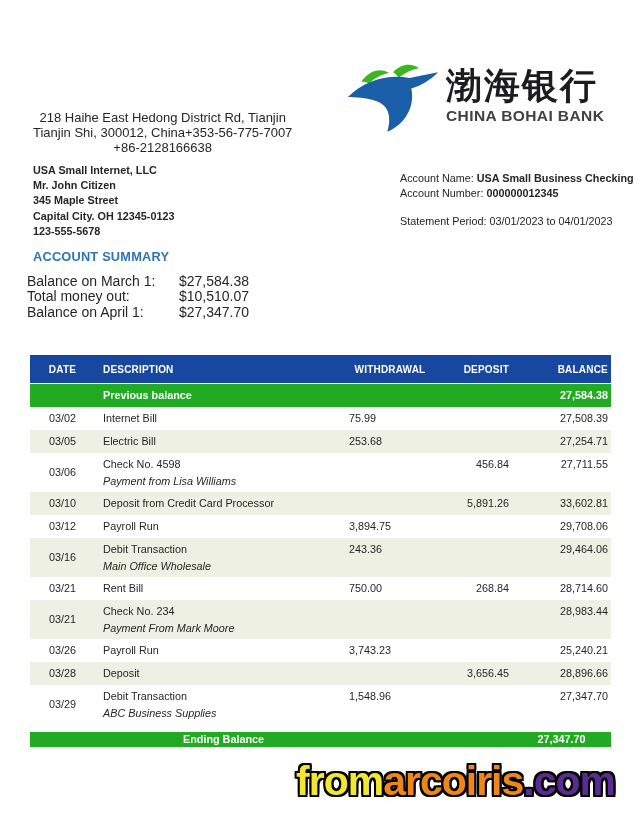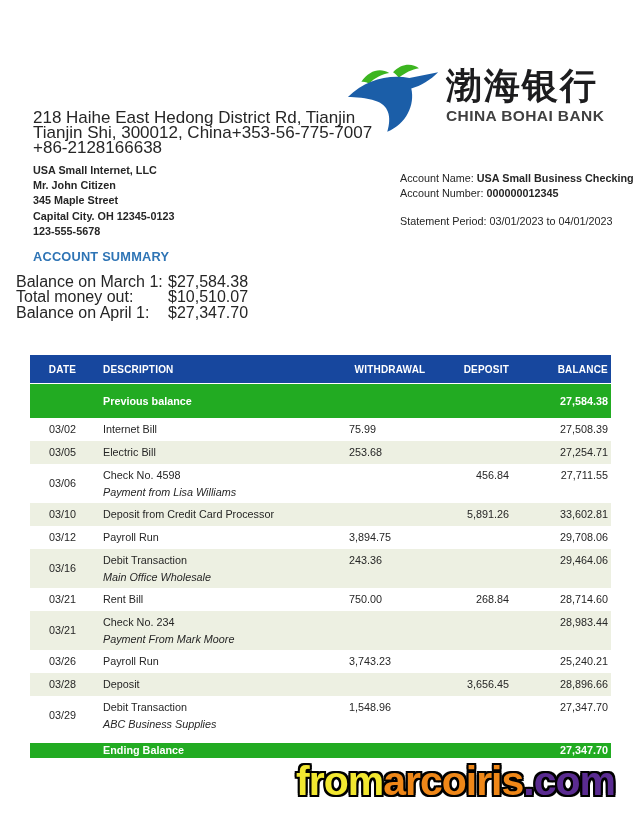--- a/index.html
+++ b/index.html
@@ -7,31 +7,31 @@
   .page { position:relative; width:641px; height:833px; background:#ffffff; overflow:hidden; }
 
   
   .logo { position:absolute; left:346px; top:60px; display:flex; align-items:flex-start; }
   .logo-mark svg { width:96px; height:80px; display:block; }
   .logo-text { margin-left:4px; margin-top:6px; }
   .logo-cn { font-size:36px; font-weight:bold; color:#1c1c1e; letter-spacing:2px; line-height:40px; font-family:"DejaVu Sans", sans-serif; white-space:nowrap; }
   .logo-en { font-size:15.5px; font-weight:bold; color:#404040; letter-spacing:0.4px; margin-top:1px; white-space:nowrap; }
 
   
-  .addr { position:absolute; left:33px; top:110px; font-size:17px; line-height:15.2px; }
+  .addr { position:absolute; left:33px; top:110px; font-size:13px; line-height:15.2px;text-align:center; }
   .cust { position:absolute; left:33px; top:163px; font-size:10.8px; line-height:15.2px; font-weight:bold; }
 
   
   .acct { position:absolute; left:400px; top:171px; font-size:10.8px; line-height:15.2px; }
   .acct .val { font-weight:bold; }
   .acct .period { margin-top:13px; }
 
   
   .summary-title { position:absolute; left:33px; top:249px; color:#2E74B5; font-weight:bold; font-size:12.8px; letter-spacing:0.2px; }
-  .summary { position:absolute; left:16px; top:274px; font-size:16px; }
+  .summary { position:absolute; left:27px; top:274px; font-size:14px; }
   .summary-row { display:flex; line-height:15.3px; }
   .summary-row .lbl { width:152px; }
 
   
   table.txn { position:absolute; left:30px; top:355px; width:581px; border-collapse:collapse; font-size:10.8px; table-layout:fixed; }
   .txn col.c-date { width:65px; }
   .txn col.c-desc { width:250px; }
   .txn col.c-wd   { width:87px; }
   .txn col.c-dep  { width:82px; }
   .txn col.c-bal  { width:97px; }
@@ -45,22 +45,22 @@
   .txn td { vertical-align:top; padding-top:4px; padding-bottom:4px; line-height:15px; }
   .txn td.date { text-align:center; vertical-align:middle; padding-top:0; padding-bottom:0; }
   .txn td.desc { text-align:left; padding-left:8px; }
   .txn td.wd   { text-align:left; padding-left:4px; }
   .txn td.dep  { text-align:right; padding-right:5px; }
   .txn td.bal  { text-align:right; padding-right:3px; }
   .txn tr.shaded td { background:#EDF0E2; }
   .txn .note { font-style:italic; line-height:14px; margin-top:2px; }
 
   .txn tr.band td { background:#22AB22; color:#ffffff; font-weight:bold; padding-top:0; padding-bottom:0; vertical-align:middle; }
-  .txn tr.prev td { height:34px; border-top:1px solid #ffffff; }
-  .txn tr.end td  { height:14px; }
+  .txn tr.prev td { height:23px; border-top:1px solid #ffffff; }
+  .txn tr.end td  { height:14px;text-align:center; }
   .txn tr.spacer td { background:#ffffff; height:8px; padding:0; }
 
   
   .watermark { position:absolute; top:758px; right:26px; font-size:41px; font-weight:bold; letter-spacing:-1px; white-space:nowrap;
     text-shadow: -2px -2px 0 #000, 2px -2px 0 #000, -2px 2px 0 #000, 2px 2px 0 #000, -2px 0 0 #000, 2px 0 0 #000, 0 -2px 0 #000, 0 2px 0 #000; }
   .wm-1 { color:#F2E730; }
   .wm-2 { color:#EF8718; }
   .wm-3 { color:#5A2B91; }
 </style>
 </head>

